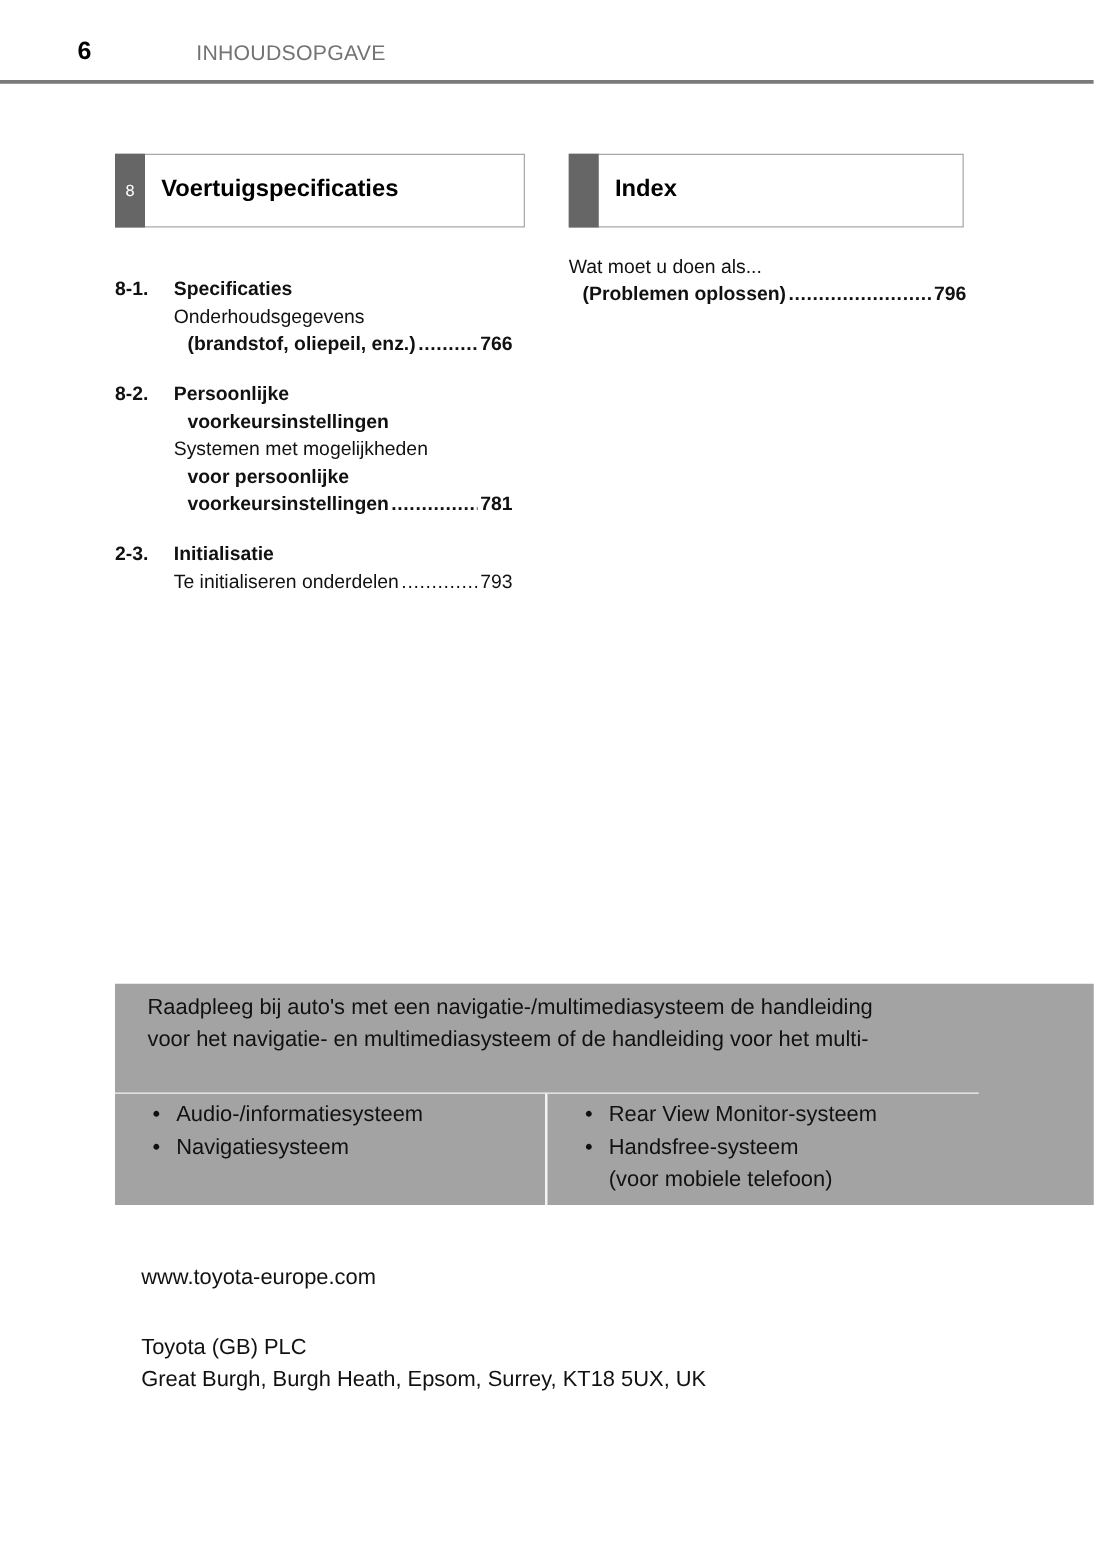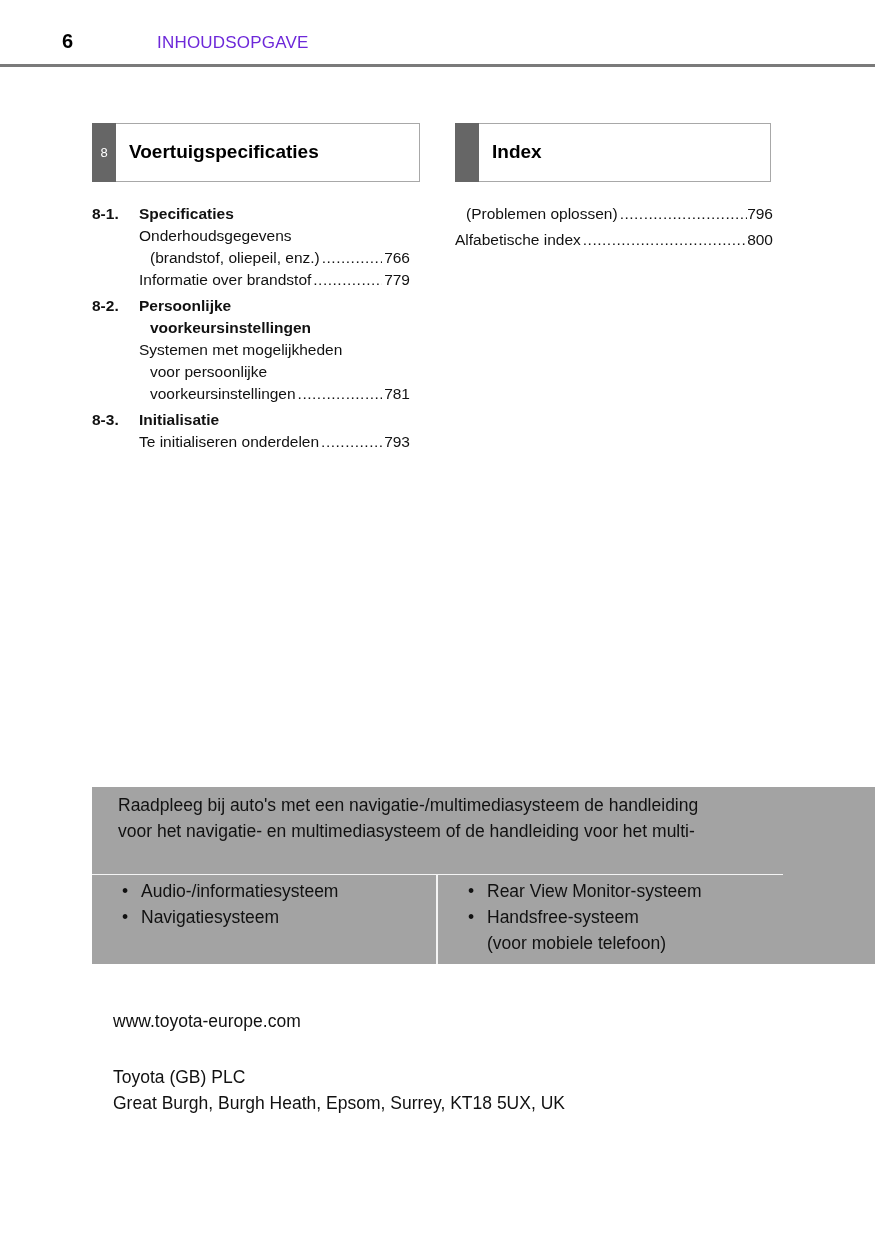--- a/index.html
+++ b/index.html
@@ -13,21 +13,21 @@
     
     .page-header {
       position: absolute; left: 0; top: 0; width: 875px; height: 68px;
     }
     .page-number {
       position: absolute; left: 62px; top: 30px;
       font-weight: bold; font-size: 20px; color: #000;
     }
     .running-title {
       position: absolute; left: 157px; top: 33px;
-      font-size: 17px; color: #6d28d9; letter-spacing: 0.2px;
+      font-size: 17px; color: #737373; letter-spacing: 0.2px;
     }
     .header-rule {
       position: absolute; left: 0; top: 64px; width: 875px; height: 3px;
       background: #7a7a7a;
     }
 
     
     .chapter-box {
       position: absolute; top: 123px; height: 59px;
       border: 1px solid #a8a8a8; background: #fff;
@@ -41,28 +41,28 @@
     }
     .chapter-title {
       position: absolute; left: 36px; top: 17px;
       font-weight: bold; font-size: 19px; color: #000;
     }
 
     
     .toc { position: absolute; font-size: 15.5px; line-height: 22px; color: #111; }
     .toc.left { left: 92px; top: 203px; width: 318px; }
     .toc.right { left: 455px; top: 203px; width: 318px; }
-    .sec { position: relative; margin-bottom: 4px; }
+    .sec { position: relative; margin-bottom: 4px; margin-top: 18px; }
     .sec-head { display: flex; font-weight: bold; }
     .sec-num { width: 47px; flex: none; }
     .sec-title { flex: 1; }
     .sec-title .cont { display: block; padding-left: 11px; }
     .entry { position: relative; padding-left: 47px; }
     .entry .line { display: block; }
-    .entry .indent { padding-left: 11px; }
+    .entry .indent { padding-left: 11px; font-weight: bold; }
     .leader-line { display: flex; align-items: baseline; }
     .leader-line .txt { white-space: nowrap; }
     .leader-line .dots {
       flex: 1; overflow: hidden; white-space: nowrap; margin: 0 2px;
     }
     .leader-line .dots::after {
       content: "..............................................................................................";
       letter-spacing: 0.5px;
     }
     .leader-line .pg { white-space: nowrap; }
@@ -122,27 +122,20 @@
         <span class="sec-title">
           <span style="display: block;">Specificaties</span>
         </span>
       </div>
       <div class="entry">
         <span class="line">Onderhoudsgegevens</span>
         <div class="leader-line indent">
           <span class="txt">(brandstof, oliepeil, enz.)</span>
           <span class="dots"></span>
           <span class="pg">766</span>
-        </div>
-      </div>
-      <div class="entry">
-        <div class="leader-line">
-          <span class="txt">Informatie over brandstof</span>
-          <span class="dots"></span>
-          <span class="pg">779</span>
         </div>
       </div>
     </div>
     <div class="sec">
       <div class="sec-head">
         <span class="sec-num">8-2.</span>
         <span class="sec-title">
           <span style="display: block;">Persoonlijke</span>
           <span class="cont">voorkeursinstellingen</span>
         </span>
@@ -152,48 +145,42 @@
         <span class="line indent">voor persoonlijke</span>
         <div class="leader-line indent">
           <span class="txt">voorkeursinstellingen</span>
           <span class="dots"></span>
           <span class="pg">781</span>
         </div>
       </div>
     </div>
     <div class="sec">
       <div class="sec-head">
-        <span class="sec-num">8-3.</span>
+        <span class="sec-num">2-3.</span>
         <span class="sec-title">
           <span style="display: block;">Initialisatie</span>
         </span>
       </div>
       <div class="entry">
         <div class="leader-line">
           <span class="txt">Te initialiseren onderdelen</span>
           <span class="dots"></span>
           <span class="pg">793</span>
         </div>
       </div>
     </div>
   </div>
 
 <div class="toc right" id="toc-right">
     <div class="entry" style="margin-bottom: 4px;">
+      <span class="line">Wat moet u doen als...</span>
       <div class="leader-line indent">
         <span class="txt">(Problemen oplossen)</span>
         <span class="dots"></span>
         <span class="pg">796</span>
-      </div>
-    </div>
-    <div class="entry" style="margin-bottom: 4px;">
-      <div class="leader-line">
-        <span class="txt">Alfabetische index</span>
-        <span class="dots"></span>
-        <span class="pg">800</span>
       </div>
     </div>
   </div>
 
 <div class="info-box">
   <div class="info-intro">
     <span style="display:block">Raadpleeg bij auto's met een navigatie-/multimediasysteem de handleiding</span>
     <span style="display:block">voor het navigatie- en multimediasysteem of de handleiding voor het multi-</span>
   </div>
   <div class="info-hdiv"></div>

